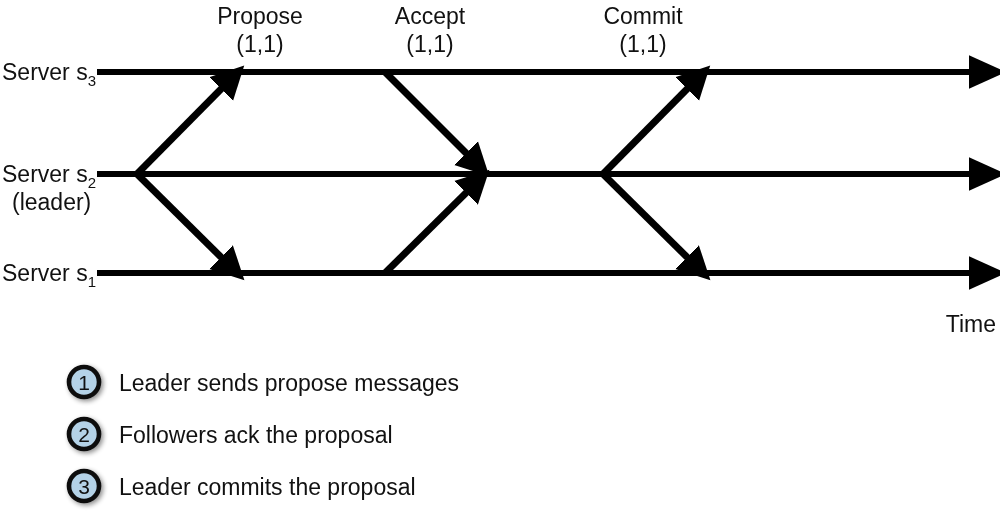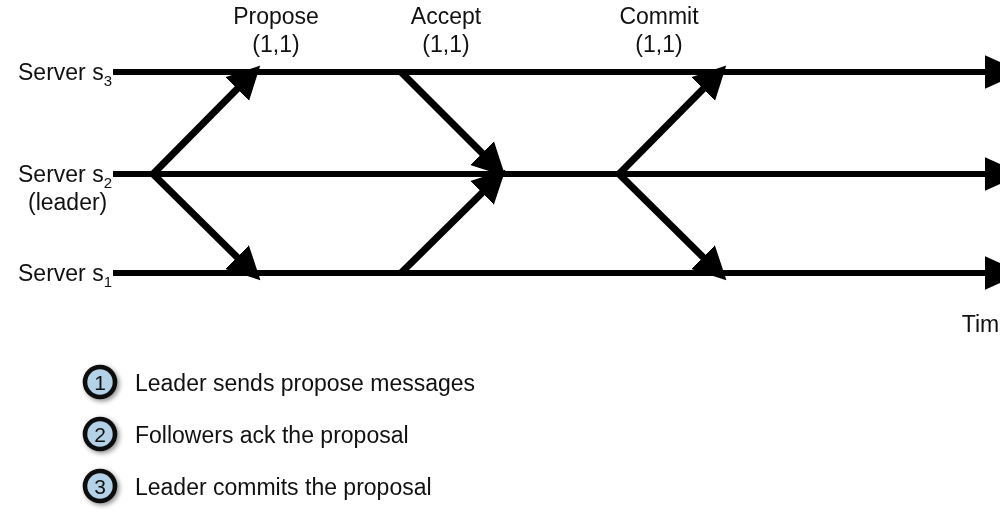--- a/index.html
+++ b/index.html
@@ -10,21 +10,21 @@
   body {
     width: 1000px;
     height: 527px;
     position: relative;
     overflow: hidden;
     font-family: "Liberation Sans", "DejaVu Sans", sans-serif;
     color: #000000;
   }
   #figure {
     position: absolute;
-    left: 16px;
+    left: 0;
     top: 0;
     width: 892px;
     height: 527px;
   }
   .svg-text {
     font-family: "Liberation Sans", "DejaVu Sans", sans-serif;
     fill: #111111;
   }
   .server-label {
     font-size: 23px;

